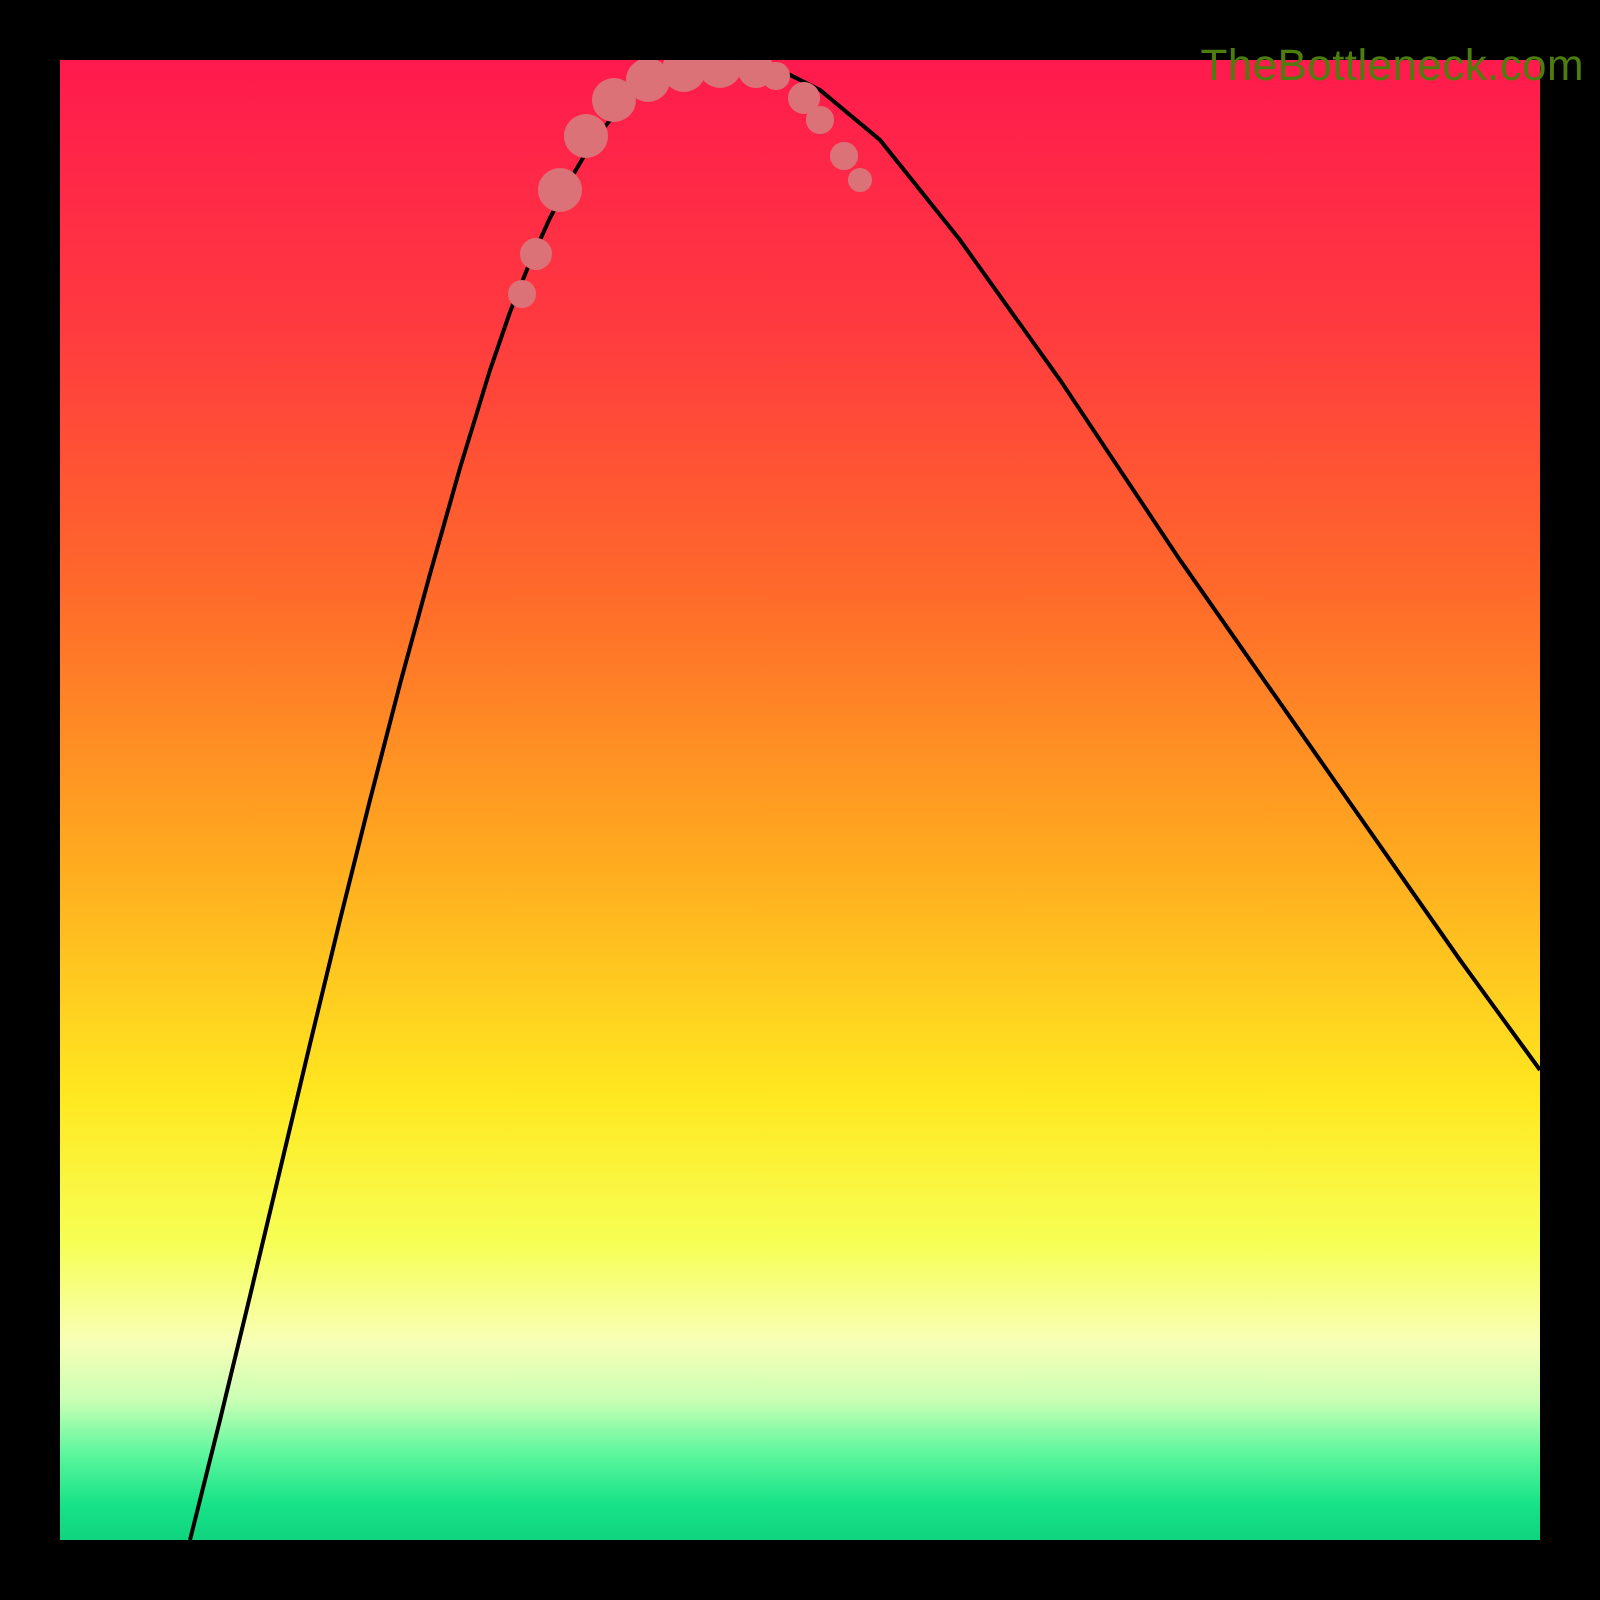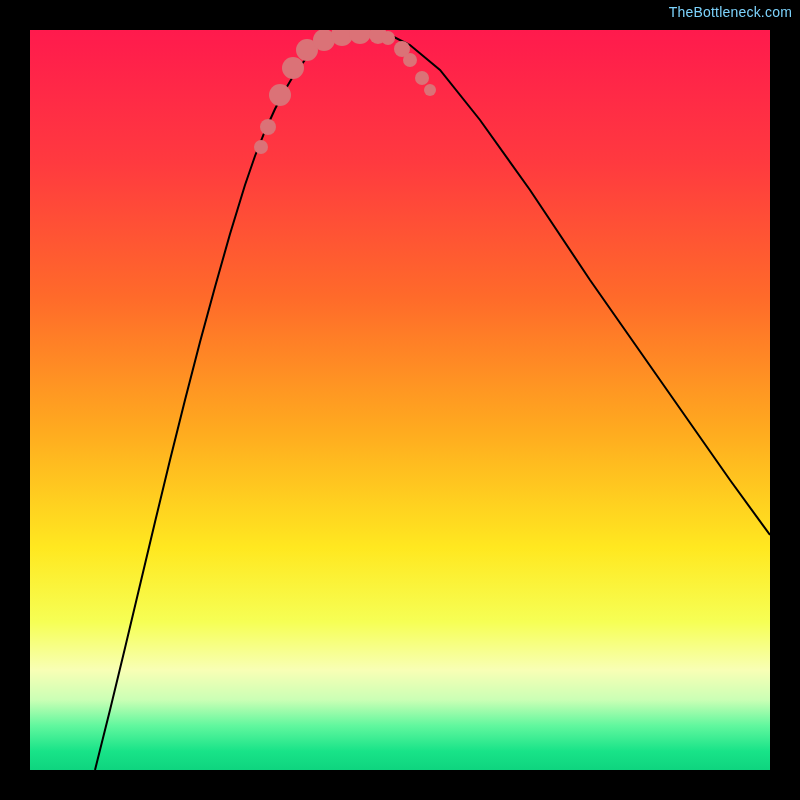--- a/index.html
+++ b/index.html
@@ -14,24 +14,24 @@
   .frame {
     position: absolute;
     left: 30px;
     top: 30px;
     width: 740px;
     height: 740px;
     background: #000;
   }
   .watermark {
     position: absolute;
-    top: 4px;
+    top: 20px;
     right: 8px;
-    color: #7dd3fc;
-    font-size: 14px;
+    color: #4d7c0f;
+    font-size: 22px;
     letter-spacing: 0.2px;
     font-weight: 400;
     z-index: 10;
   }
   .plot-svg {
     position: absolute;
     left: 30px;
     top: 30px;
     width: 740px;
     height: 740px;

